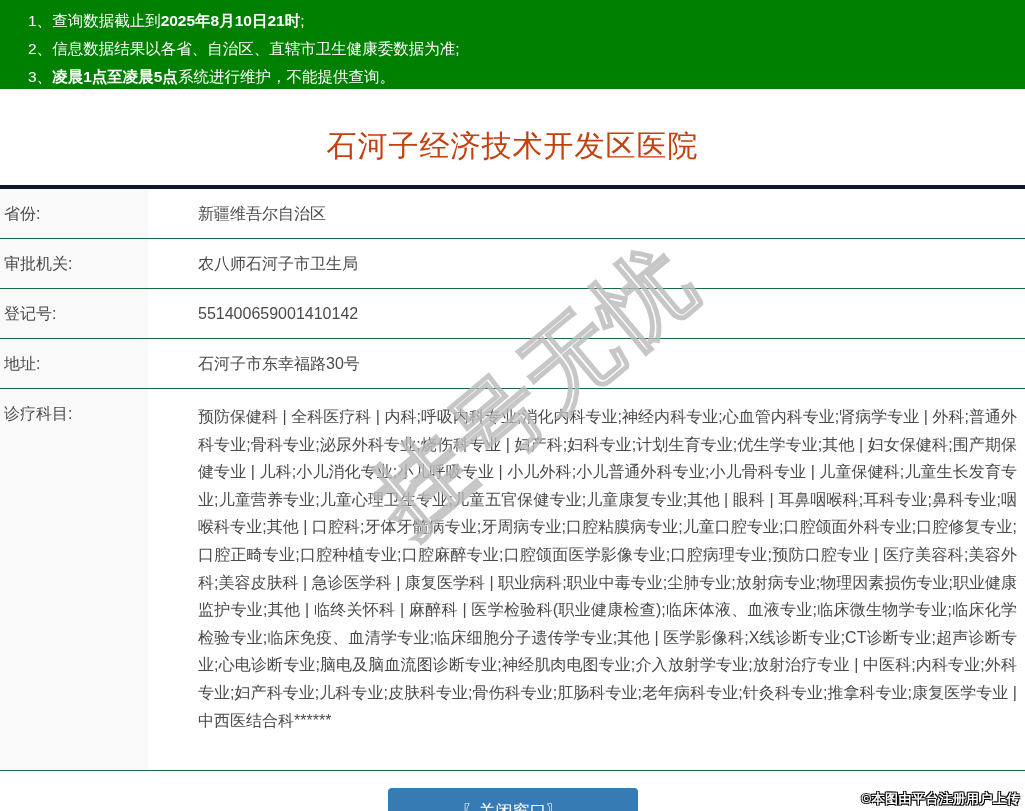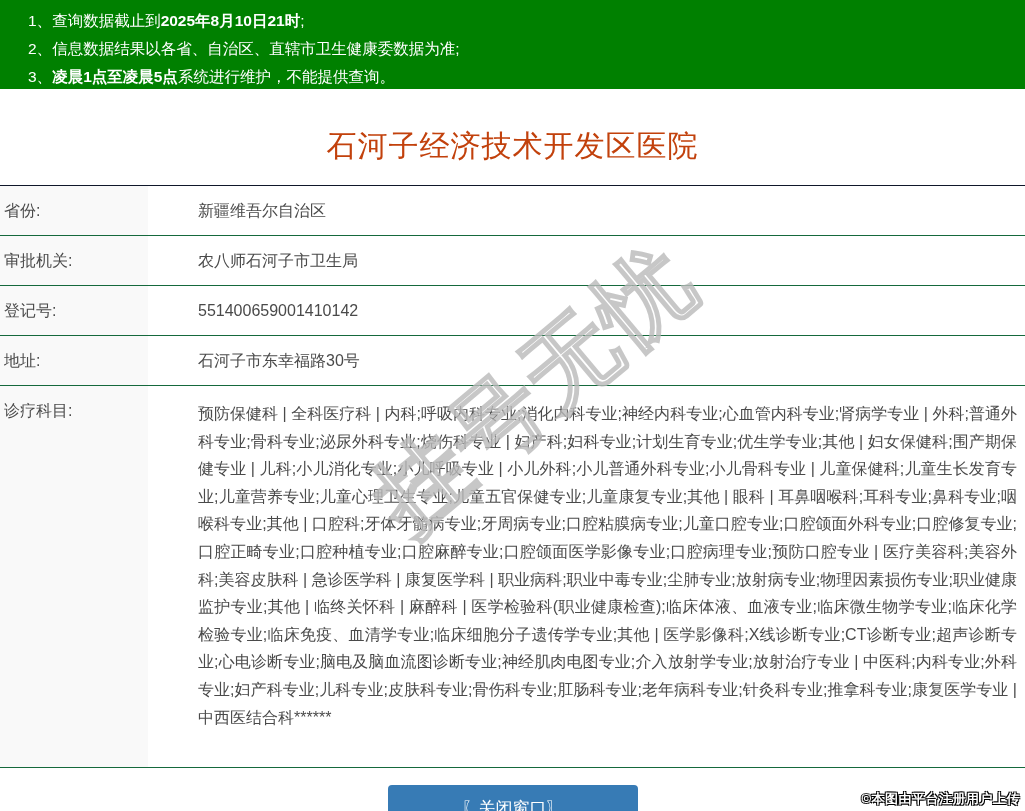--- a/index.html
+++ b/index.html
@@ -19,21 +19,21 @@
   .notice-line .bold { font-weight: bold; text-align: right; }
 
   
   .page-title {
     margin: 40px 0 22px 0; text-align: center;
     font-size: 30px; line-height: 34px; font-weight: 500; color: #c2410c;
     letter-spacing: 1px;
   }
 
   
-  table.info-table { width: 1025px; border-collapse: collapse; border-top: 1px solid #0f172a; }
+  table.info-table { width: 1025px; border-collapse: collapse; border-top: 4px solid #0f172a; }
   table.info-table td {
     border-bottom: 1px solid #15693c;
     font-size: 16px; color: #4a4a4a; vertical-align: top;
   }
   td.cell-label {
     width: 148px; background: #f9f9f9;
     padding: 15px 4px 15px 4px; line-height: 19px;
   }
   td.cell-value { padding: 15px 8px 15px 50px; line-height: 19px; }
   td.cell-value .long-text {

